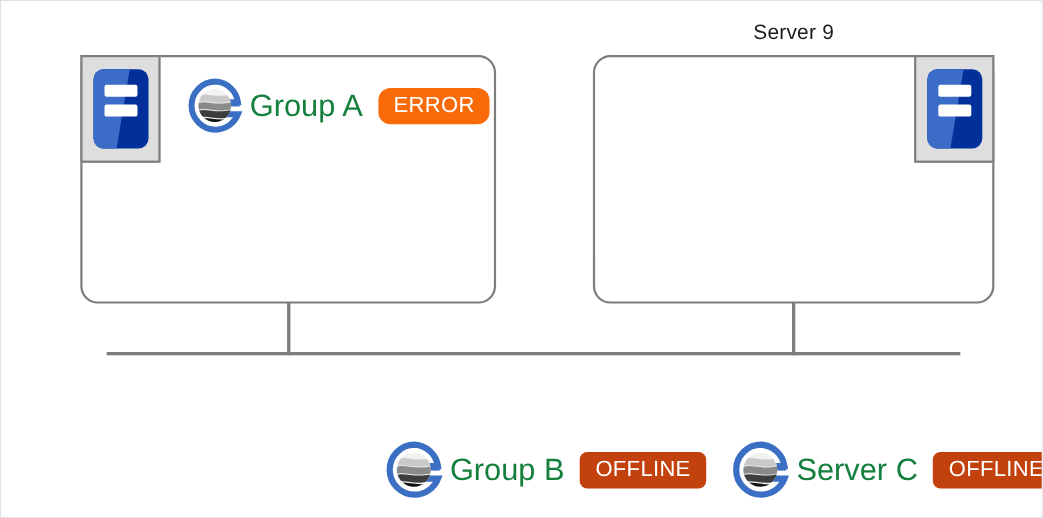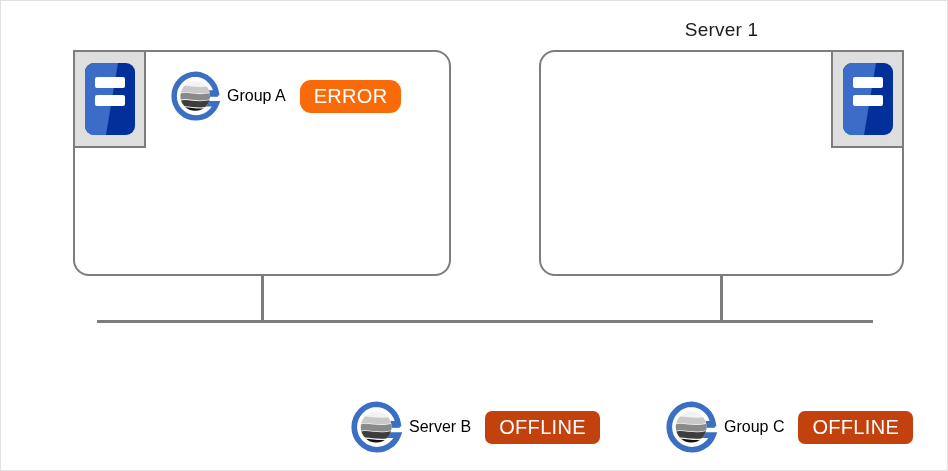--- a/index.html
+++ b/index.html
@@ -92,22 +92,22 @@
 
   .group-logo {
     display: block;
     width: 52px;
     height: 52px;
     flex: 0 0 auto;
   }
   #group-a .group-logo { width: 50px; height: 50px; }
 
   .group-label {
-    font-size: 16px;
-    color: #000000;
+    font-size: 28px;
+    color: #15803d;
     margin-left: 6px;
     margin-right: 14px;
   }
 
   .status-badge {
     display: inline-block;
     font-size: 20px;
     color: #ffffff;
     padding: 6px 14px 7px 14px;
     border-radius: 7px;
@@ -146,21 +146,21 @@
         <path d="M10,21 C20,15 32,25 54,18 L54,26 C32,33 20,23 10,29 Z" fill="#c9c9c9"></path>
         <path d="M10,30 C20,24 32,34 54,27 L54,35 C32,42 20,32 10,38 Z" fill="#8a8a8a"></path>
         <path d="M10,39 C20,33 32,43 54,36 L54,44 C32,51 20,41 10,47 Z" fill="#3d3d3d"></path>
         <path d="M10,48 C20,43 34,52 54,46 L54,56 L10,56 Z" fill="#111111"></path>
       </g>
     </svg>
     <span class="group-label">Group A</span>
     <span class="status-badge status-error">ERROR</span>
   </div>
 
-  <div class="server-title" id="title-2">Server 1</div>
+  <div class="server-title" id="title-2">Server 9</div>
 
   <div class="server-panel" id="panel-2"></div>
 
   <div class="server-icon-box" id="srv-icon-2">
     <svg width="52" height="74" viewBox="0 0 52 74" aria-hidden="true">
       <rect x="1" y="1" width="50" height="72" rx="9" ry="9" fill="#01309a"></rect>
       <path d="M10,1 L34,1 L22,73 L10,73 A9,9 0 0,1 1,64 L1,10 A9,9 0 0,1 10,1 Z" fill="#3a6cc8"></path>
       <rect x="11" y="15" width="30" height="11" rx="2" ry="2" fill="#ffffff"></rect>
       <rect x="11" y="33" width="30" height="11" rx="2" ry="2" fill="#ffffff"></rect>
     </svg>
@@ -178,36 +178,36 @@
           <circle cx="31" cy="32" r="19"></circle>
         </clipPath>
       <g clip-path="url(#sphB)">
         <rect x="10" y="11" width="44" height="44" fill="#f2f2f2"></rect>
         <path d="M10,21 C20,15 32,25 54,18 L54,26 C32,33 20,23 10,29 Z" fill="#c9c9c9"></path>
         <path d="M10,30 C20,24 32,34 54,27 L54,35 C32,42 20,32 10,38 Z" fill="#8a8a8a"></path>
         <path d="M10,39 C20,33 32,43 54,36 L54,44 C32,51 20,41 10,47 Z" fill="#3d3d3d"></path>
         <path d="M10,48 C20,43 34,52 54,46 L54,56 L10,56 Z" fill="#111111"></path>
       </g>
     </svg>
-    <span class="group-label">Server B</span>
+    <span class="group-label">Group B</span>
     <span class="status-badge status-offline">OFFLINE</span>
   </div>
 
   <div class="group-row" id="group-c">
     <svg class="group-logo" viewBox="0 0 64 64" aria-hidden="true">
       <path d="M32 4 A28 28 0 1 0 32 60 A28 28 0 0 0 58 42 L42 42 L42 28 L58 28 A28 28 0 0 0 32 4 Z" fill="none" stroke="#3b6fc4" stroke-width="7"></path>
       <rect x="40" y="26" width="20" height="7" fill="#3b6fc4"></rect>
       <clipPath id="sphC">
           <circle cx="31" cy="32" r="19"></circle>
         </clipPath>
       <g clip-path="url(#sphC)">
         <rect x="10" y="11" width="44" height="44" fill="#f2f2f2"></rect>
         <path d="M10,21 C20,15 32,25 54,18 L54,26 C32,33 20,23 10,29 Z" fill="#c9c9c9"></path>
         <path d="M10,30 C20,24 32,34 54,27 L54,35 C32,42 20,32 10,38 Z" fill="#8a8a8a"></path>
         <path d="M10,39 C20,33 32,43 54,36 L54,44 C32,51 20,41 10,47 Z" fill="#3d3d3d"></path>
         <path d="M10,48 C20,43 34,52 54,46 L54,56 L10,56 Z" fill="#111111"></path>
       </g>
     </svg>
-    <span class="group-label">Group C</span>
+    <span class="group-label">Server C</span>
     <span class="status-badge status-offline">OFFLINE</span>
   </div>
 
 </div>
 
 </body></html>

